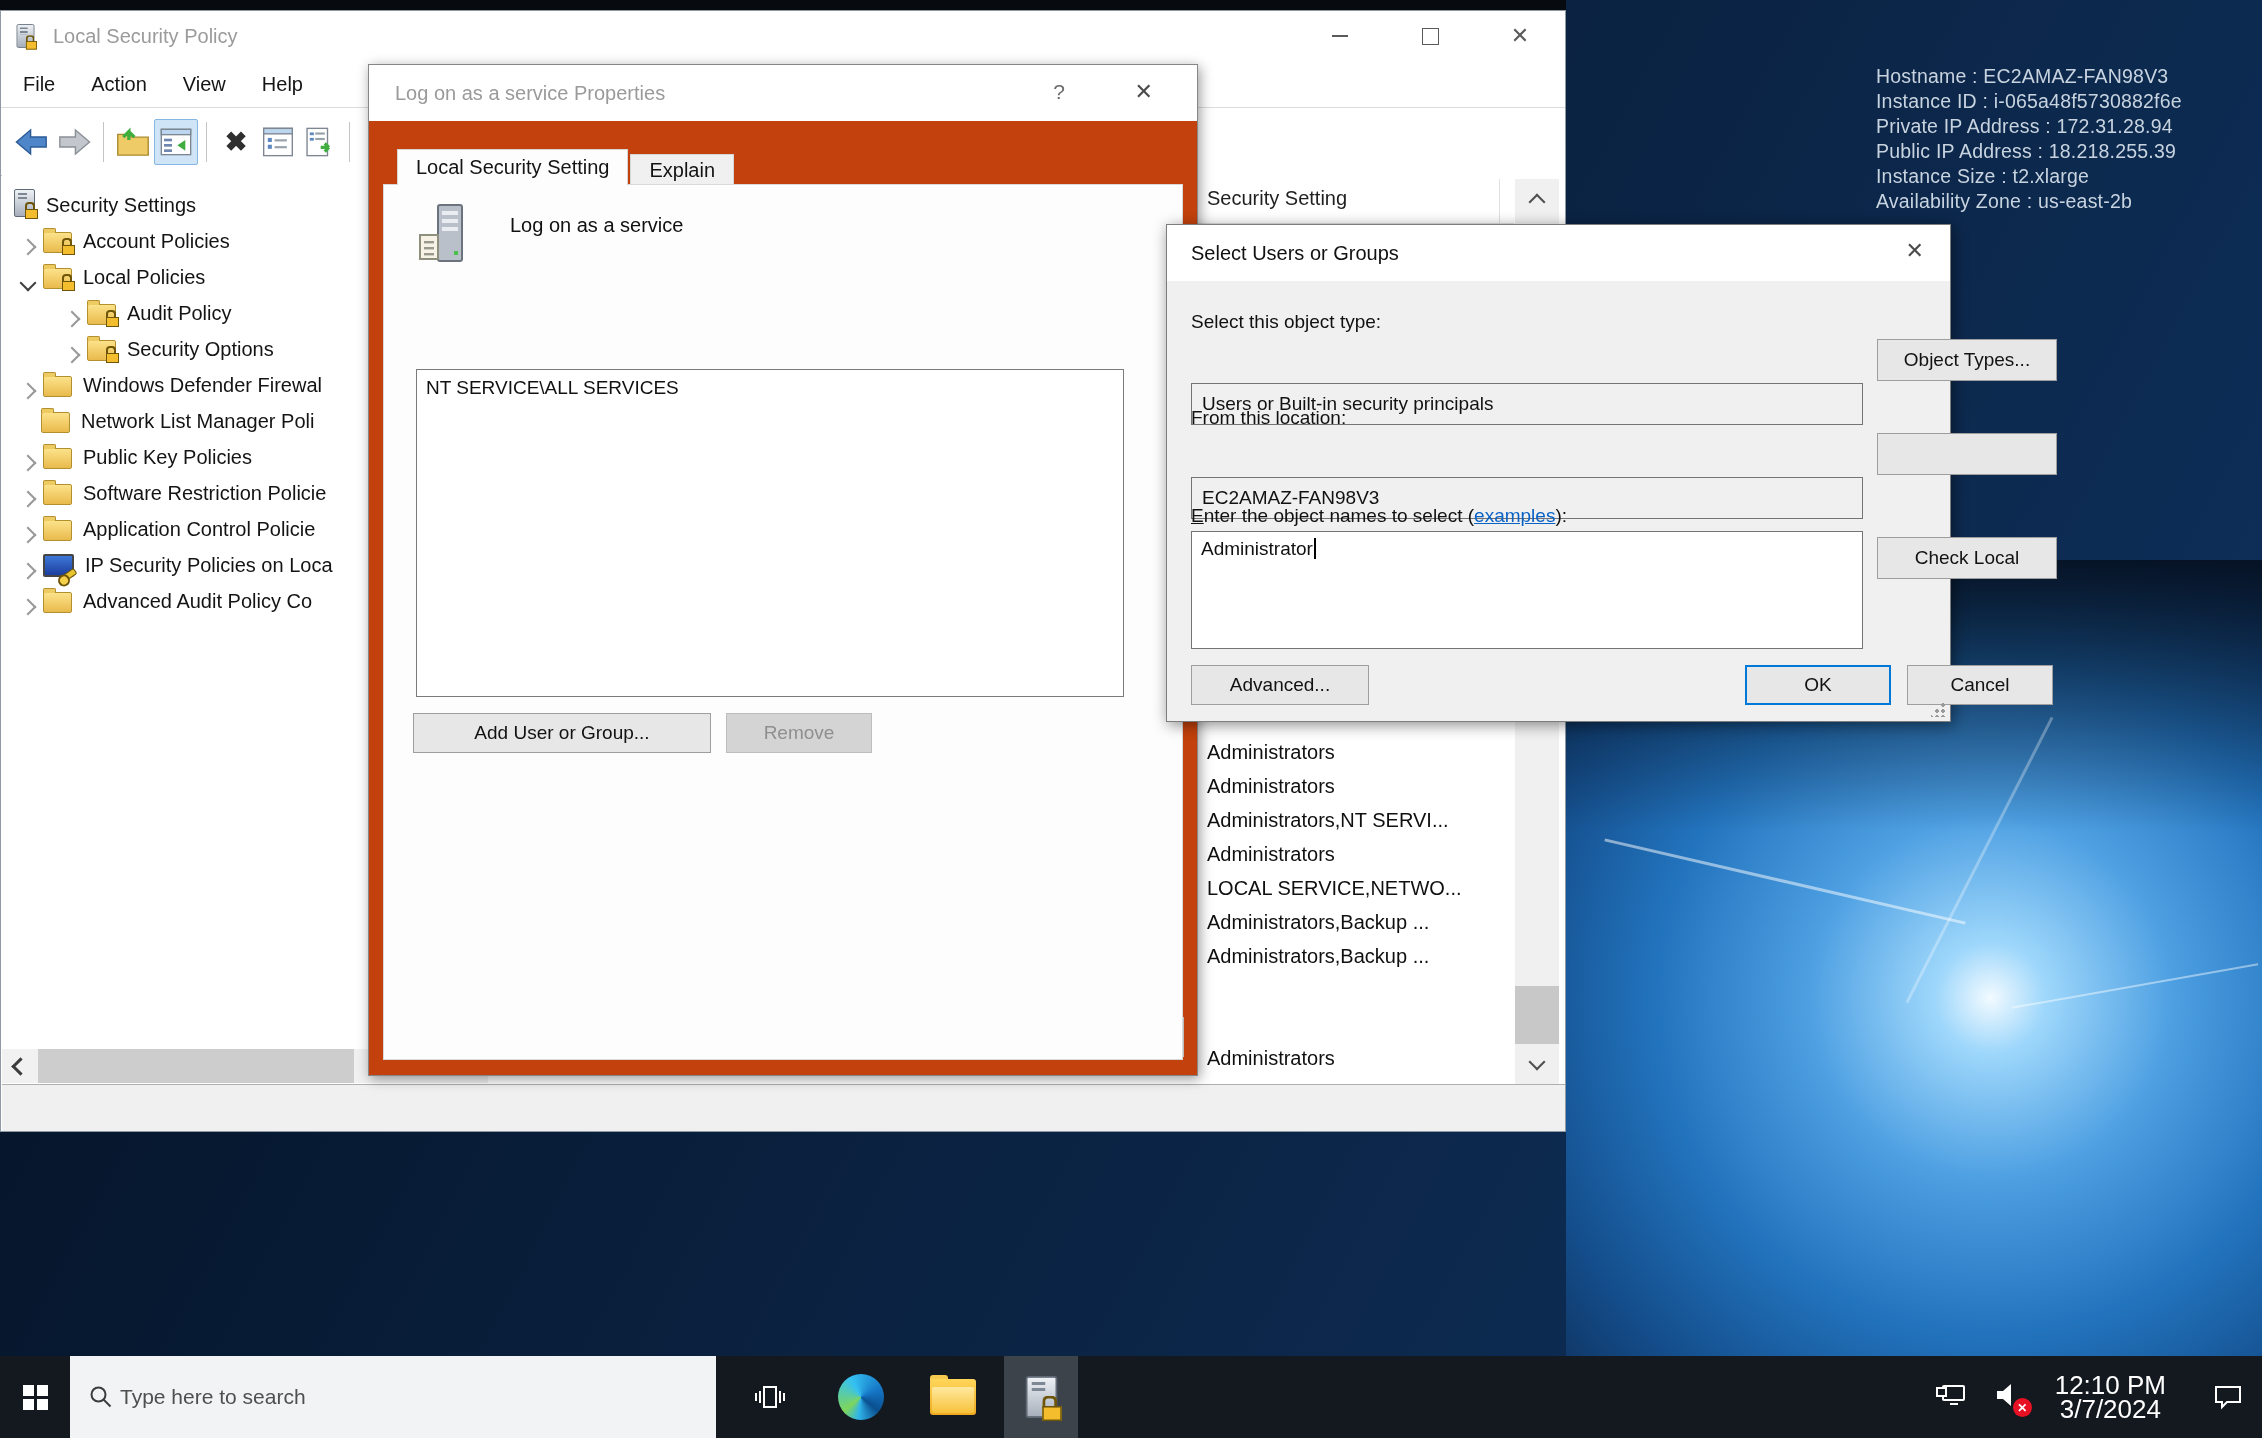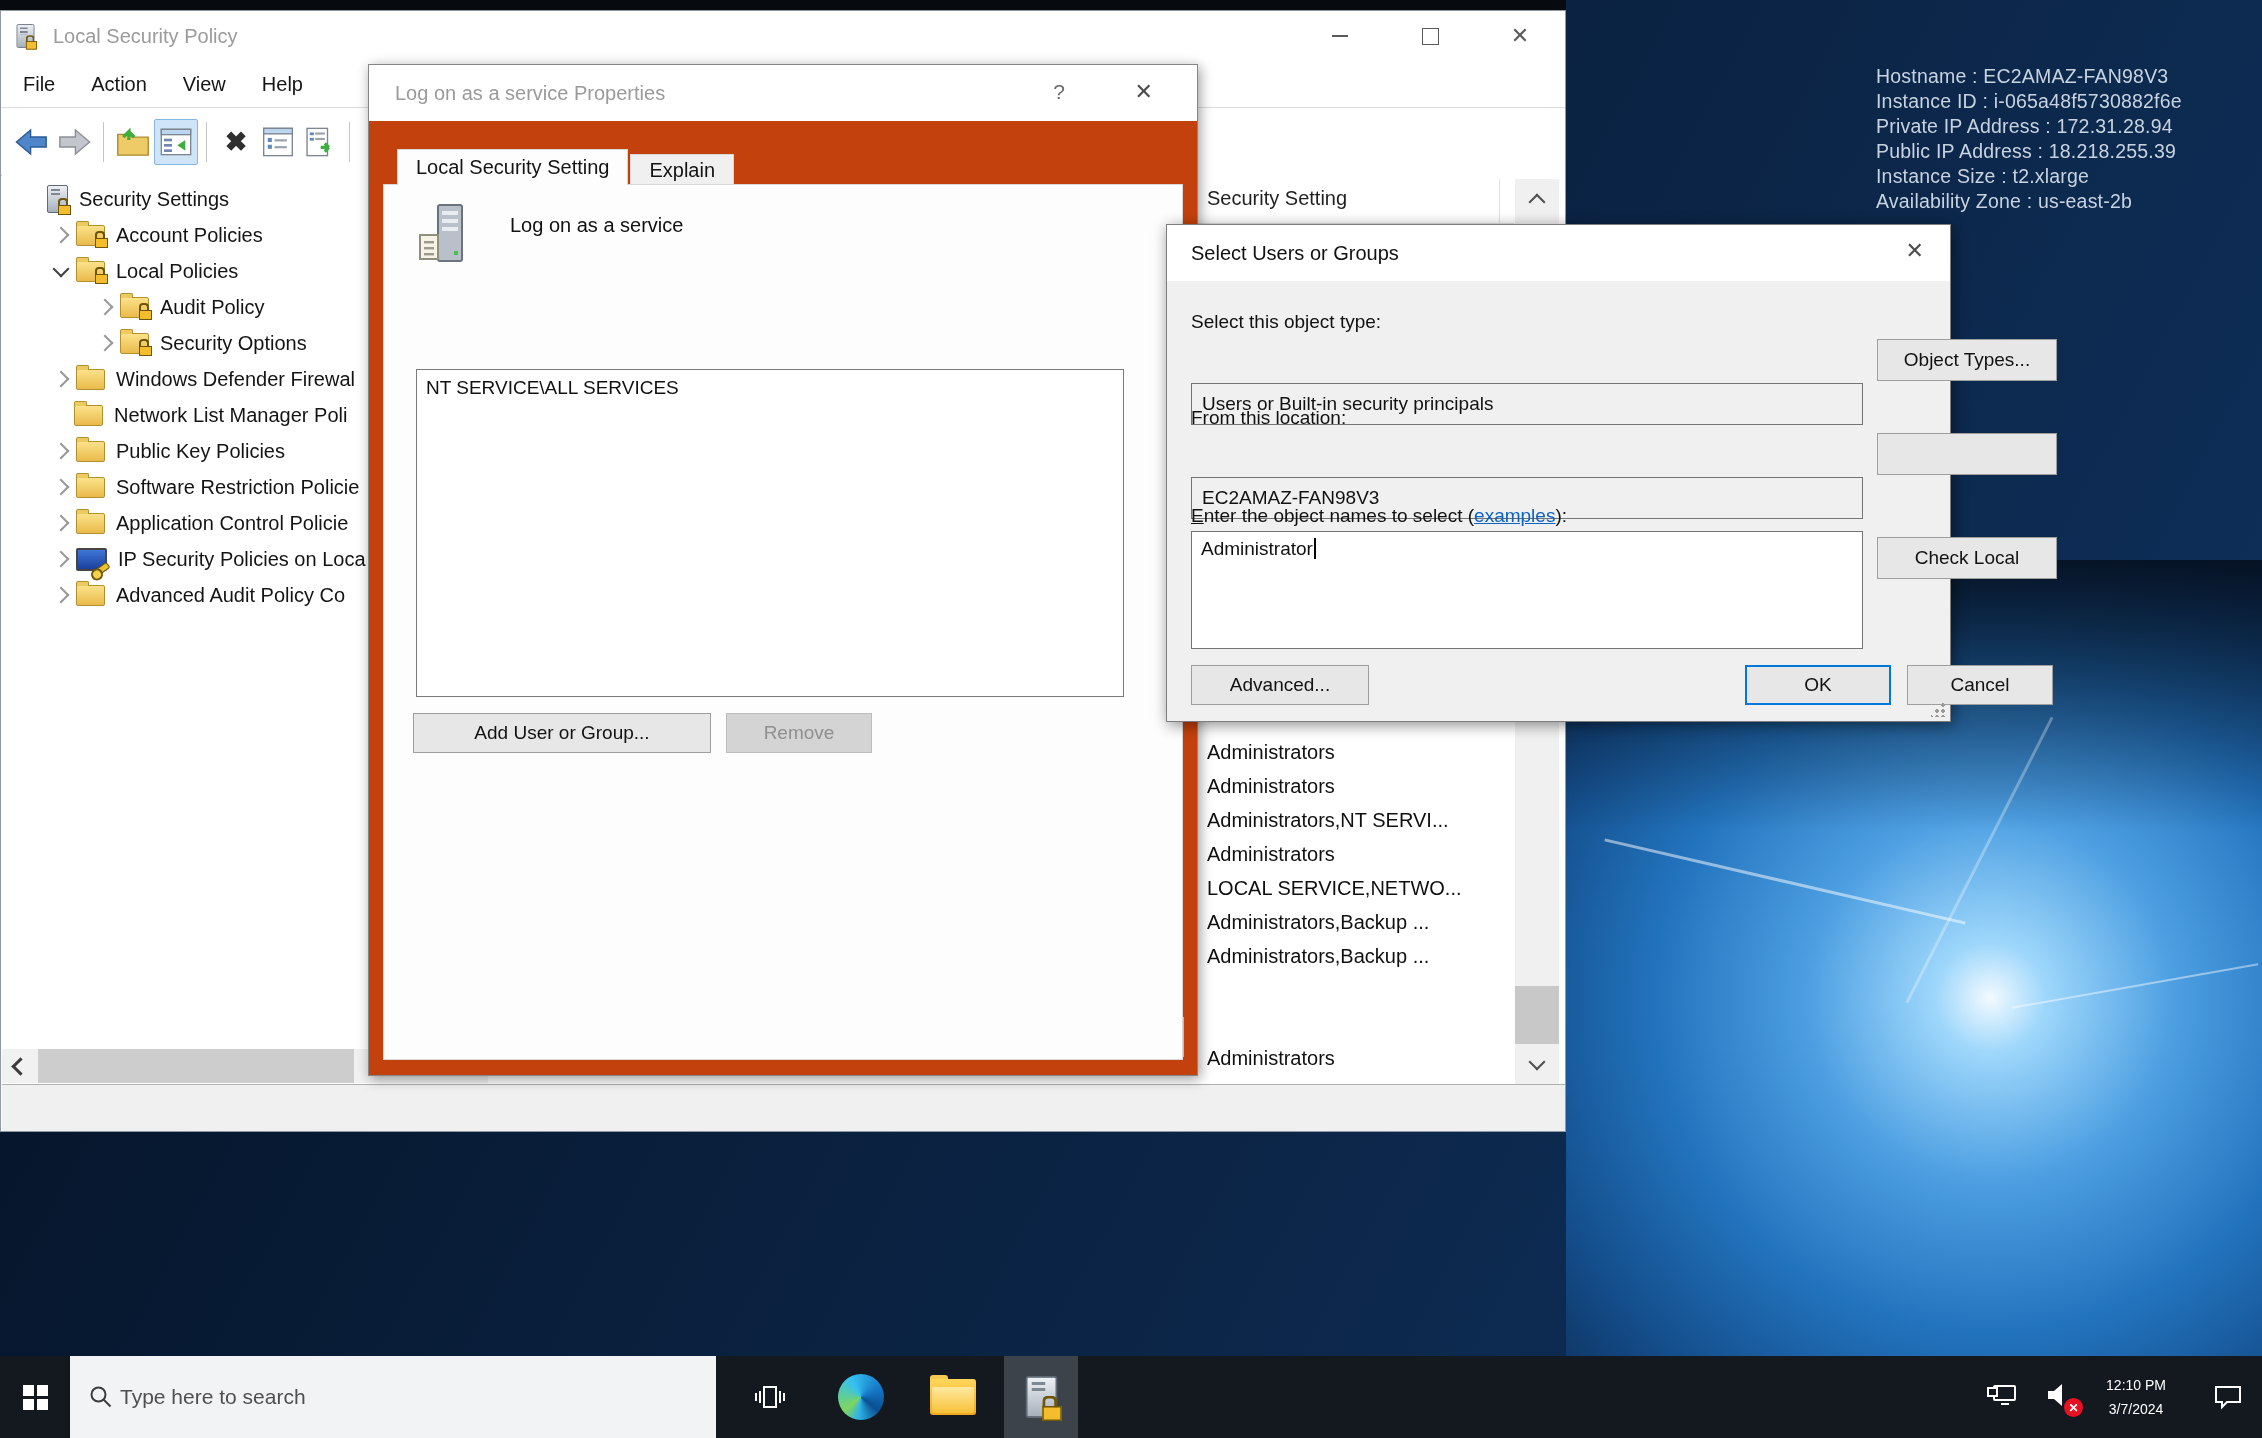--- a/index.html
+++ b/index.html
@@ -32,21 +32,21 @@
   .wc-close{color:#5a5a5a;font-size:22px;line-height:22px;}
   .menubar{height:46px;display:flex;align-items:center;gap:36px;padding-left:22px;font-size:20px;color:#151515;border-bottom:1px solid #dcdcdc;}
   .menubar span{cursor:default;}
   .toolbar{height:67px;display:flex;align-items:center;padding-left:10px;border-bottom:1px solid #c9c9c9;}
   .tsep{width:1px;height:40px;background:#c4c4c4;margin:0 8px;}
   .tbtn{width:42px;height:44px;display:flex;align-items:center;justify-content:center;}
   .tbtn.hl{background:#cfe4f7;border:1px solid #84b6e6;border-radius:2px;}
   .xglyph{font-size:27px;font-weight:bold;color:#2f2f2f;}
   
   .tree{position:absolute;left:1px;top:164px;width:486px;height:874px;background:#fff;overflow:hidden;}
-  .trow{height:36px;display:flex;align-items:center;white-space:nowrap;margin-left:33px;}
+  .trow{height:36px;display:flex;align-items:flex-end;white-space:nowrap;}
   .trow.l0{padding-left:12px;}
   .trow.l1{padding-left:20px;}
   .trow.l2{padding-left:64px;}
   .chev{width:10px;height:10px;flex:none;margin-right:9px;}
   .c-right{border-right:2px solid #999;border-bottom:2px solid #999;transform:rotate(-45deg);}
   .c-down{border-right:2px solid #404040;border-bottom:2px solid #404040;transform:rotate(45deg);margin-top:-4px;}
   .c-none{visibility:hidden;}
   .tlabel{font-size:20px;color:#141414;margin-left:11px;}
   .selwrap{display:flex;align-items:center;background:#d8d8d8;padding:5px 220px 5px 4px;margin-left:-4px;}
   
@@ -146,21 +146,21 @@
   .tv{margin-left:30px;width:48px;}
   .edge{margin-left:44px;width:46px;height:46px;border-radius:50%;
     background:conic-gradient(from 230deg,#7ed65c,#35c1f1 28%,#1575c5 55%,#0a4f8f 72%,#2fb4ea 88%,#7ed65c);}
   .fe{margin-left:46px;position:relative;width:46px;height:36px;}
   .fe .back{position:absolute;left:0;top:0;width:46px;height:36px;background:linear-gradient(#ffd65a,#efa921);border-radius:3px;}
   .fe .tab2{position:absolute;left:0;top:-4px;width:18px;height:6px;background:#f7c94f;border-radius:3px 3px 0 0;}
   .fe .front{position:absolute;left:2px;top:8px;width:42px;height:26px;background:linear-gradient(#ffe9a0,#f7c23a);border-radius:2px;}
   .lsp-tile{margin-left:28px;width:74px;height:82px;background:#3d434b;display:flex;align-items:center;justify-content:center;}
   .lsp-ic{transform:scale(1.5);transform-origin:center;}
   .tray{position:absolute;right:0;top:1356px;height:82px;display:flex;align-items:center;padding-right:18px;gap:26px;z-index:11;}
-  .clock{color:#fff;font-size:14px;line-height:24px;text-align:center;margin:0 6px;}
+  .clock{color:#fff;font-size:26px;line-height:24px;text-align:center;margin:0 6px;}
   .spk{position:relative;}
   .mutebadge{position:absolute;right:-9px;bottom:-4px;width:19px;height:19px;border-radius:50%;background:#e81123;
     color:#fff;font-size:12px;font-weight:bold;display:flex;align-items:center;justify-content:center;}
 </style>
 </head>
 <body>
 
 <div class="glow"></div>
 <div class="beam b1"></div>
 <div class="beam b2"></div>

